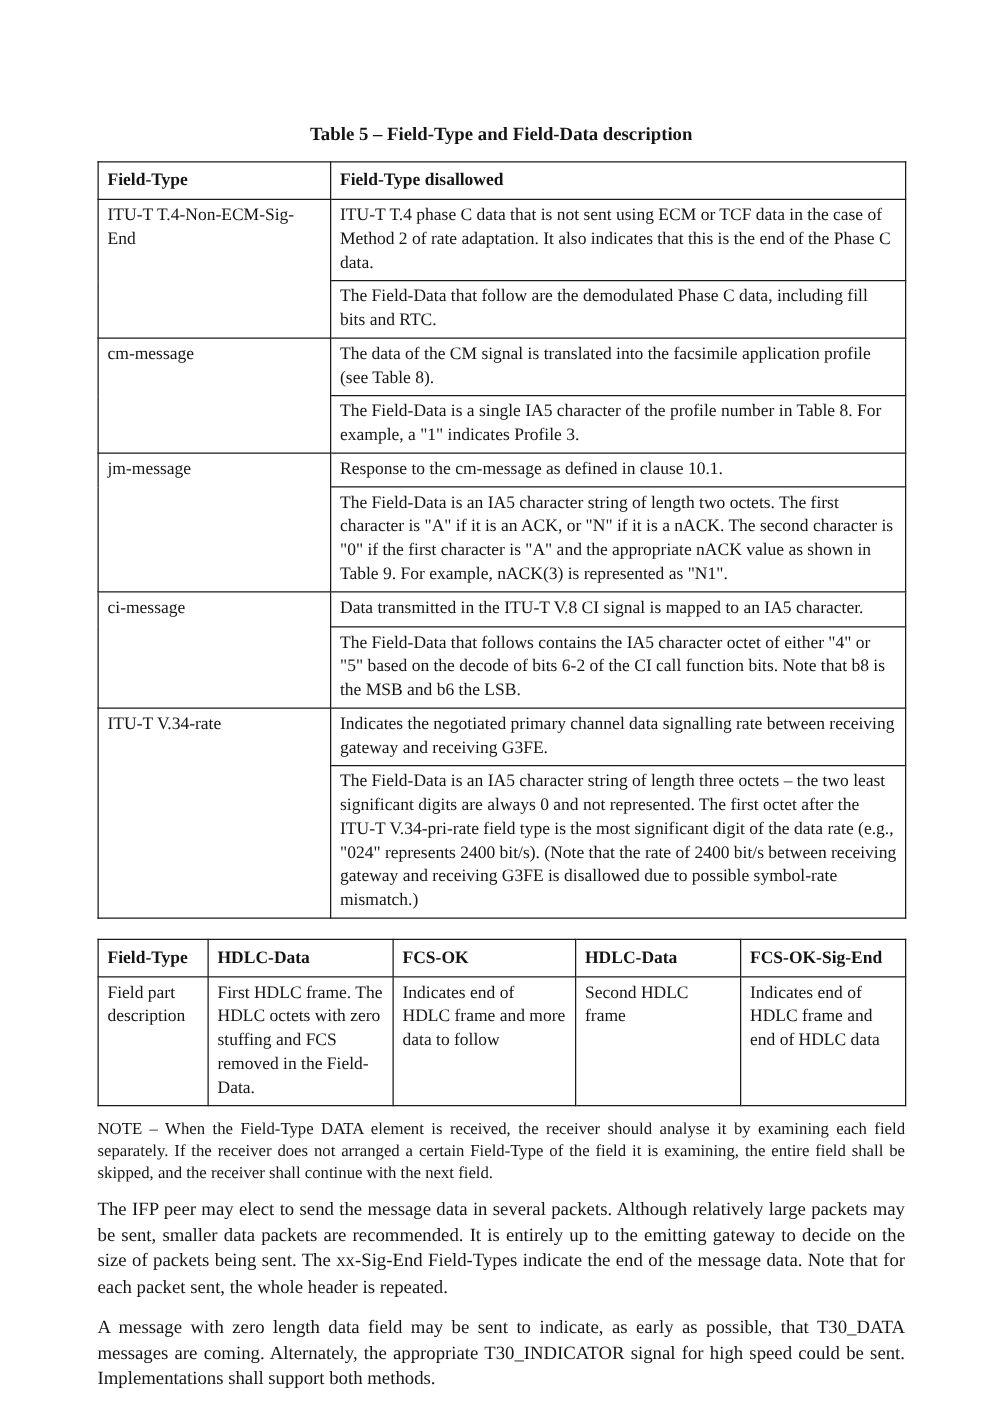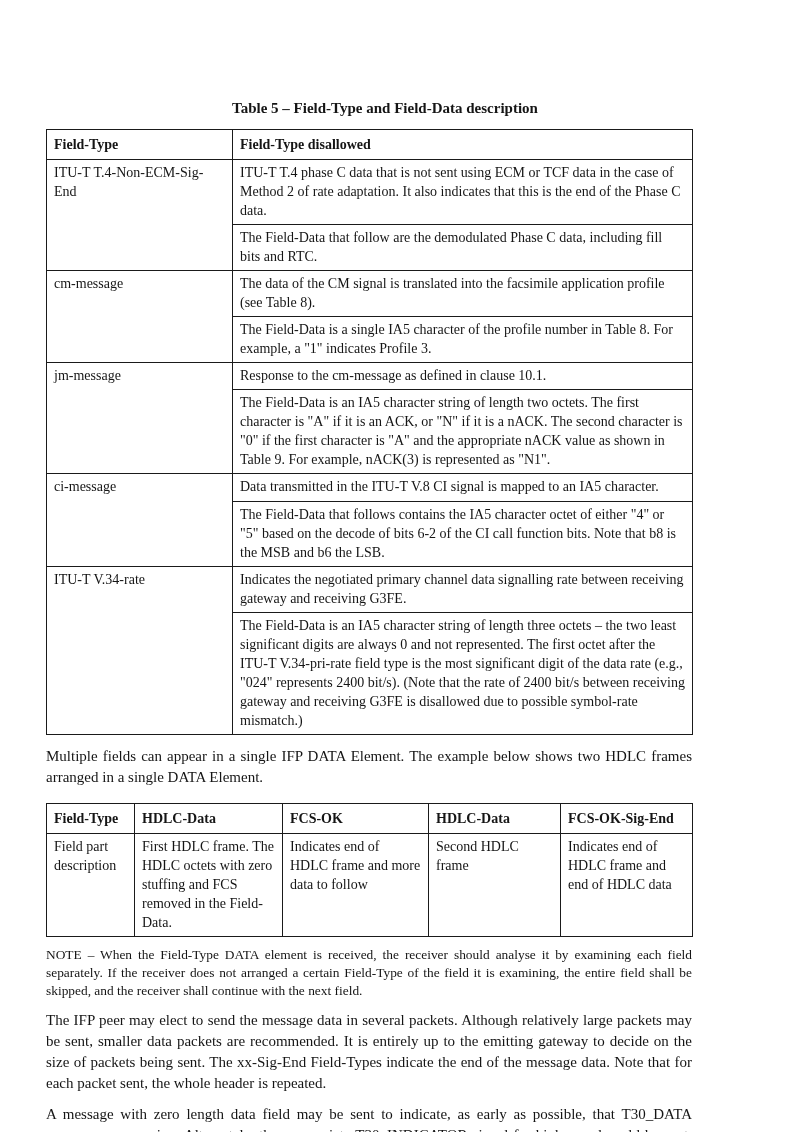--- a/index.html
+++ b/index.html
@@ -6,21 +6,21 @@
     margin: 0;
     padding: 0;
     background: #ffffff;
   }
   .page {
     position: relative;
     width: 800px;
     height: 1132px;
     background: #ffffff;
     box-sizing: border-box;
-    padding: 100px 76px 0 46px;
+    padding: 100px 76px 0 78px;
     font-family: "Liberation Serif", "DejaVu Serif", serif;
     color: #151515;
     overflow: hidden;
   }
   .caption {
     font-size: 15px;
     font-weight: bold;
     text-align: center;
     margin: 0 0 12px 0;
   }
@@ -129,21 +129,20 @@
       <tr>
         <td rowspan="2">ITU-T V.34-rate</td>
         <td>Indicates the negotiated primary channel data signalling rate between receiving gateway and receiving G3FE.</td>
       </tr>
       <tr>
         <td>The Field-Data is an IA5 character string of length three octets – the two least significant digits are always 0 and not represented. The first octet after the ITU-T V.34-pri-rate field type is the most significant digit of the data rate (e.g., "024" represents 2400 bit/s). (Note that the rate of 2400 bit/s between receiving gateway and receiving G3FE is disallowed due to possible symbol-rate mismatch.)</td>
       </tr>
     </tbody>
   </table>
 
-  <p class="para">Multiple fields can appear in a single IFP DATA Element. The example below shows two HDLC frames arranged in a single DATA Element.</p>
 
   <table class="t-example">
     <colgroup>
         <col class="c1">
         <col class="c2">
         <col class="c3">
         <col class="c4">
         <col class="c5">
       </colgroup>
     <thead>

